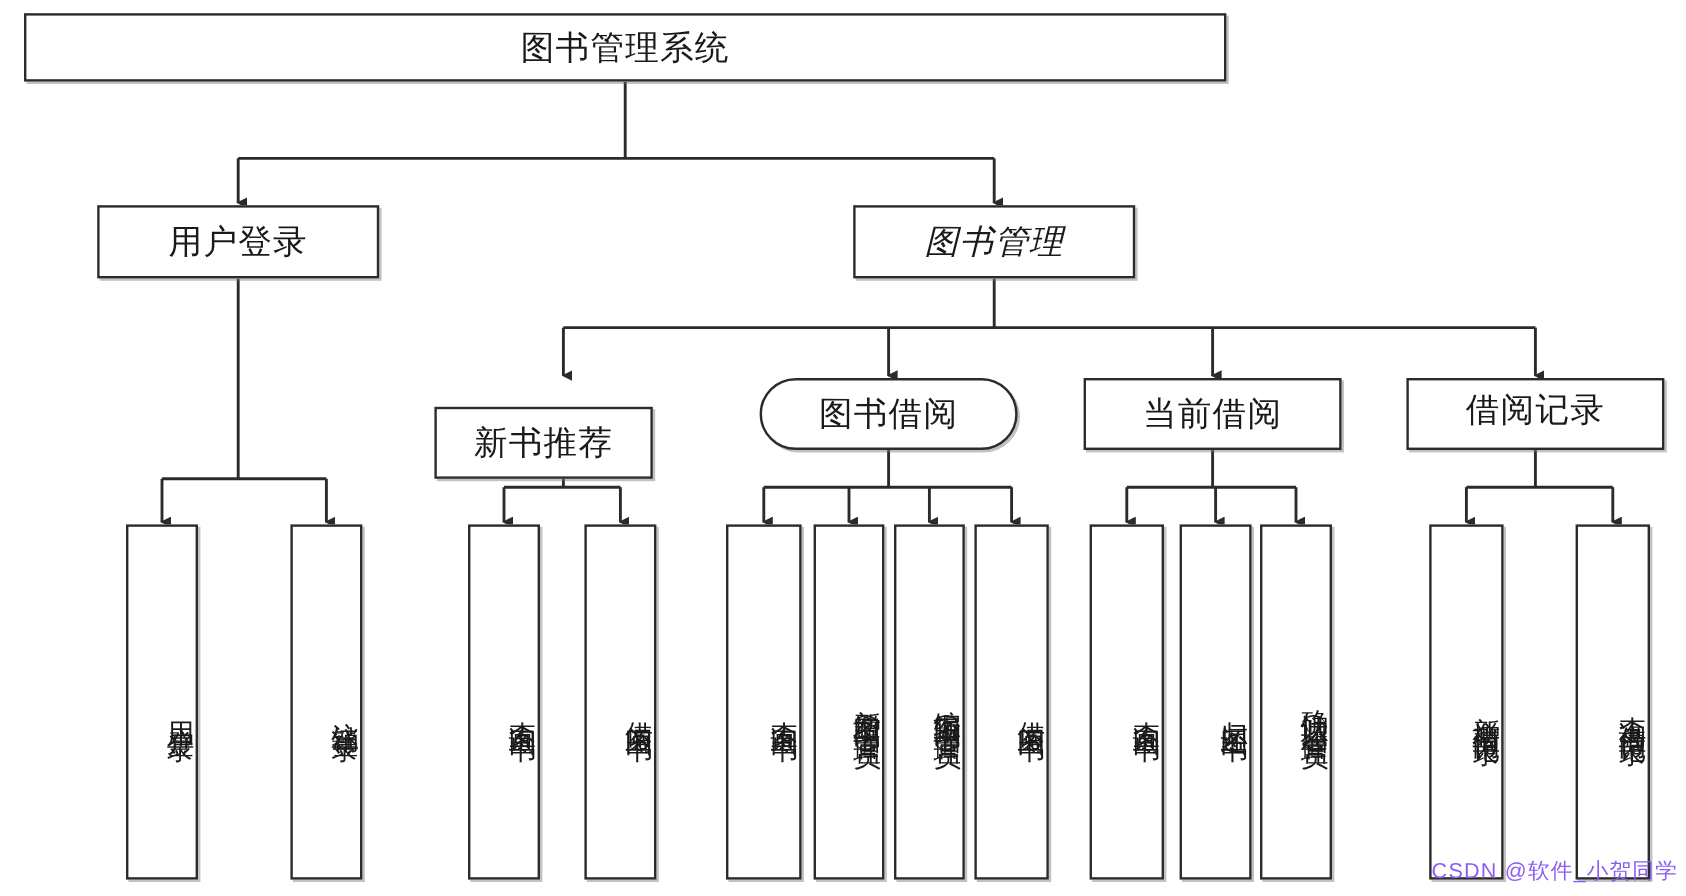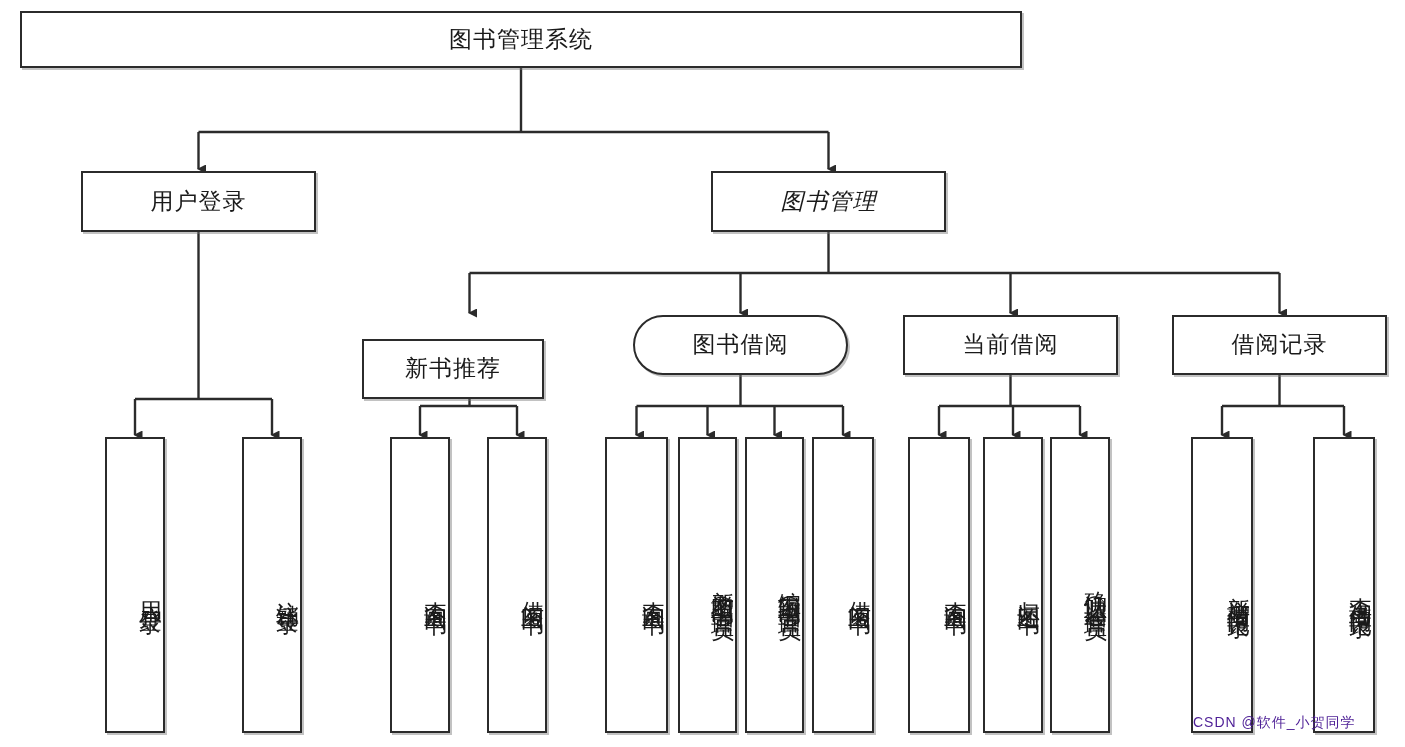--- a/index.html
+++ b/index.html
@@ -32,43 +32,43 @@
     border: 2.5px solid #2b2b2b;
     background: #ffffff;
     color: #1a1a1a;
     display: flex;
     align-items: center;
     justify-content: center;
     text-align: center;
     box-shadow: 2px 2px 0 rgba(120,120,120,0.45);
   }
   .node.horizontal {
-    font-size: 23px;
+    font-size: 28px;
     letter-spacing: 1px;
     line-height: 1.2;
   }
   .node.vertical {
     writing-mode: vertical-rl;
     text-orientation: upright;
     font-size: 23px;
     letter-spacing: 4px;
     line-height: 1.1;
     padding-top: 12px;
     align-items: flex-start;
     justify-content: center;
   }
   .node.vertical .vlabel {
     writing-mode: vertical-rl;
     text-orientation: upright;
     display: block;
   }
   .watermark {
     position: absolute;
-    font-size: 14px;
-    color: #4c1d95;
+    font-size: 18px;
+    color: #8b5cf6;
     letter-spacing: 1px;
     white-space: nowrap;
     user-select: none;
   }
 </style>
 </head>
 <body>
 
 <div id="canvas">
 
@@ -127,21 +127,21 @@
       </div>
       <div class="node horizontal" style="left: 362px; top: 315px; width: 182px; height: 60px; margin-top: 24px;">
         <span>新书推荐</span>
       </div>
       <div class="node horizontal" style="left: 633px; top: 315px; width: 215px; height: 60px; border-radius: 30px;">
         <span>图书借阅</span>
       </div>
       <div class="node horizontal" style="left: 903px; top: 315px; width: 215px; height: 60px;">
         <span>当前借阅</span>
       </div>
-      <div class="node horizontal" style="left: 1172px; top: 315px; width: 215px; height: 60px;">
+      <div class="node horizontal" style="left: 1172px; top: 315px; width: 215px; height: 60px; font-family: Liberation Mono, monospace;">
         <span>借阅记录</span>
       </div>
       <div class="node vertical" style="left: 105px; top: 437px; width: 60px; height: 296px;">
         <span class="vlabel">用户登录</span>
       </div>
       <div class="node vertical" style="left: 242px; top: 437px; width: 60px; height: 296px;">
         <span class="vlabel">注销登录</span>
       </div>
       <div class="node vertical" style="left: 390px; top: 437px; width: 60px; height: 296px;">
         <span class="vlabel">查询图书</span>

